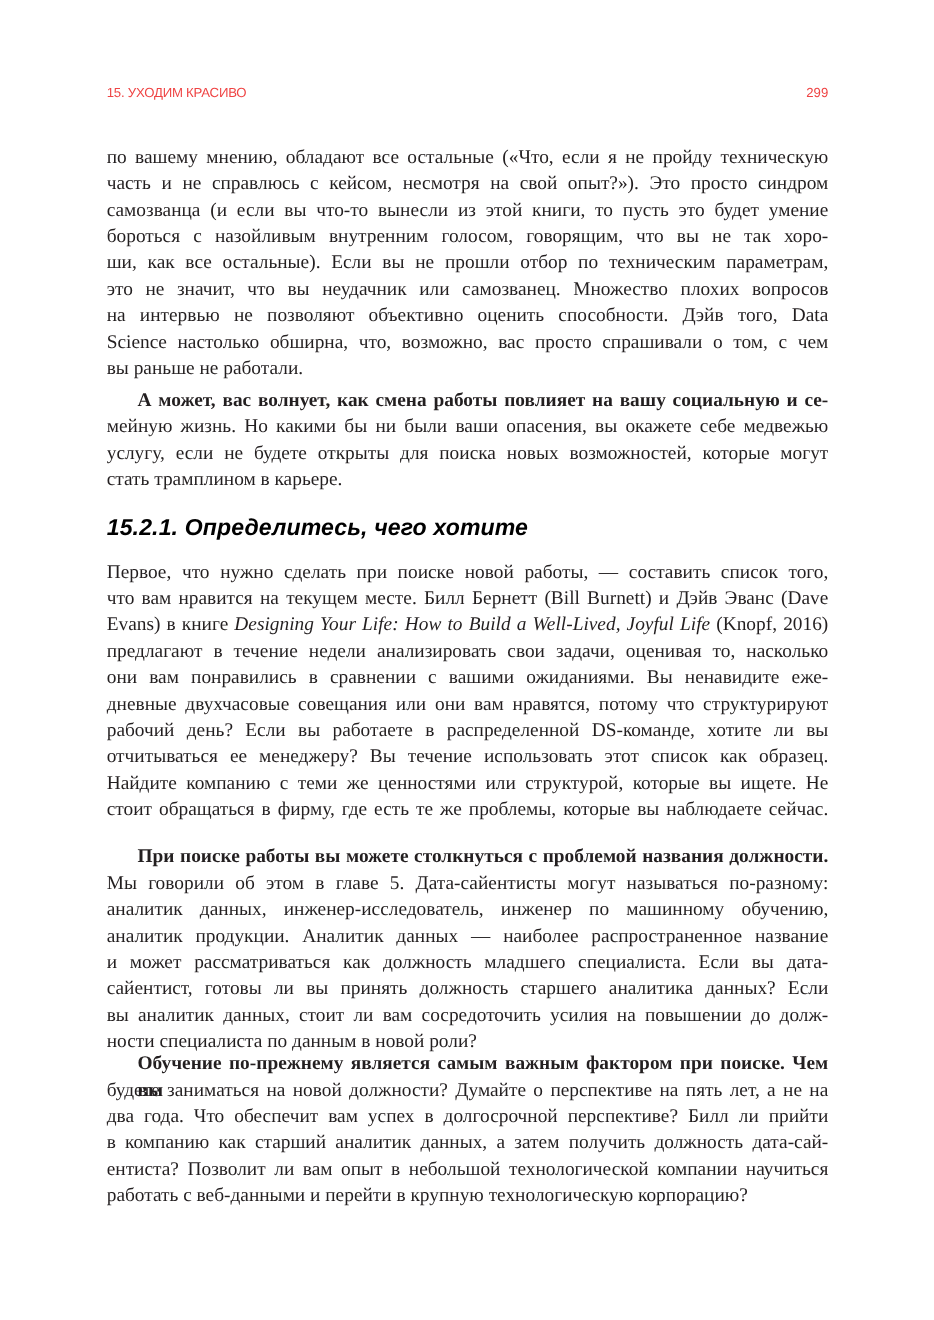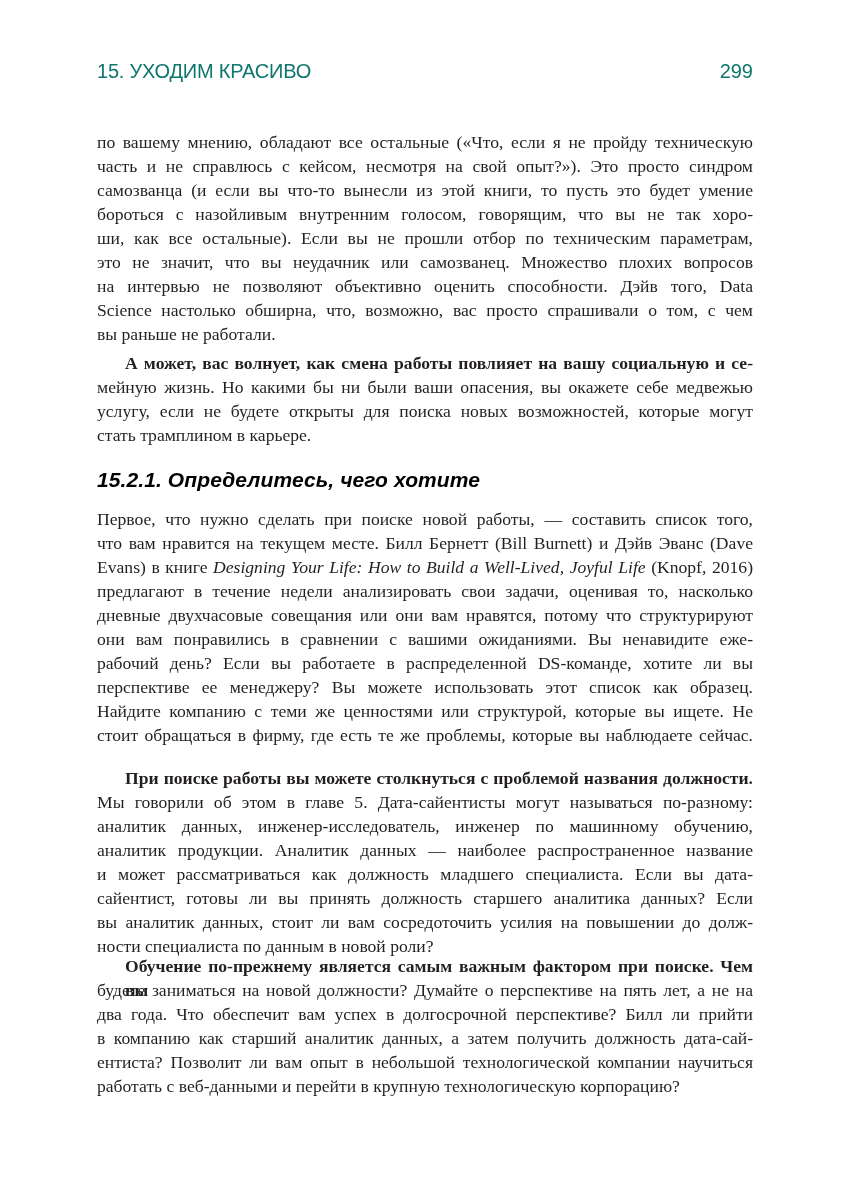--- a/index.html
+++ b/index.html
@@ -15,27 +15,27 @@
       color: #231f20;
     }
     .page {
       position: absolute;
       left: 97px;
       top: 0;
       width: 656px;
     }
     .running-head {
       position: absolute;
-      top: 60px;
+      top: 77px;
       left: 0;
       width: 656px;
       height: 22px;
       font-family: "Liberation Sans", "DejaVu Sans", sans-serif;
-      font-size: 20px;
-      color: #0f766e;
+      font-size: 12px;
+      color: #ef4444;
     }
     .running-head .chapter {
       position: absolute;
       left: 0;
       top: 0;
       letter-spacing: -0.2px;
     }
     .running-head .page-num {
       position: absolute;
       right: 0;
@@ -157,30 +157,30 @@
     <span class="line">
         <span class="inner">что вам нравится на текущем месте. Билл Бернетт (Bill Burnett) и Дэйв Эванс (Dave</span>
       </span>
     <span class="line">
         <span class="inner"><span>Evans) в книге </span><em>Designing Your Life: How to Build a Well-Lived, Joyful Life</em><span> (Knopf, 2016)</span></span>
       </span>
     <span class="line">
         <span class="inner">предлагают в течение недели анализировать свои задачи, оценивая то, насколько</span>
       </span>
     <span class="line">
+        <span class="inner">они вам понравились в сравнении с вашими ожиданиями. Вы ненавидите еже-</span>
+      </span>
+    <span class="line">
         <span class="inner">дневные двухчасовые совещания или они вам нравятся, потому что структурируют</span>
       </span>
     <span class="line">
-        <span class="inner">они вам понравились в сравнении с вашими ожиданиями. Вы ненавидите еже-</span>
-      </span>
-    <span class="line">
         <span class="inner">рабочий день? Если вы работаете в распределенной DS-команде, хотите ли вы</span>
       </span>
     <span class="line">
-        <span class="inner">перспективе ее менеджеру? Вы можете использовать этот список как образец.</span>
+        <span class="inner">отчитываться ее менеджеру? Вы течение использовать этот список как образец.</span>
       </span>
     <span class="line">
         <span class="inner">Найдите компанию с теми же ценностями или структурой, которые вы ищете. Не</span>
       </span>
     <span class="line">
         <span class="inner">стоит обращаться в фирму, где есть те же проблемы, которые вы наблюдаете сейчас.</span>
       </span>
   </div>
 
   <div class="body-text" id="block4">

